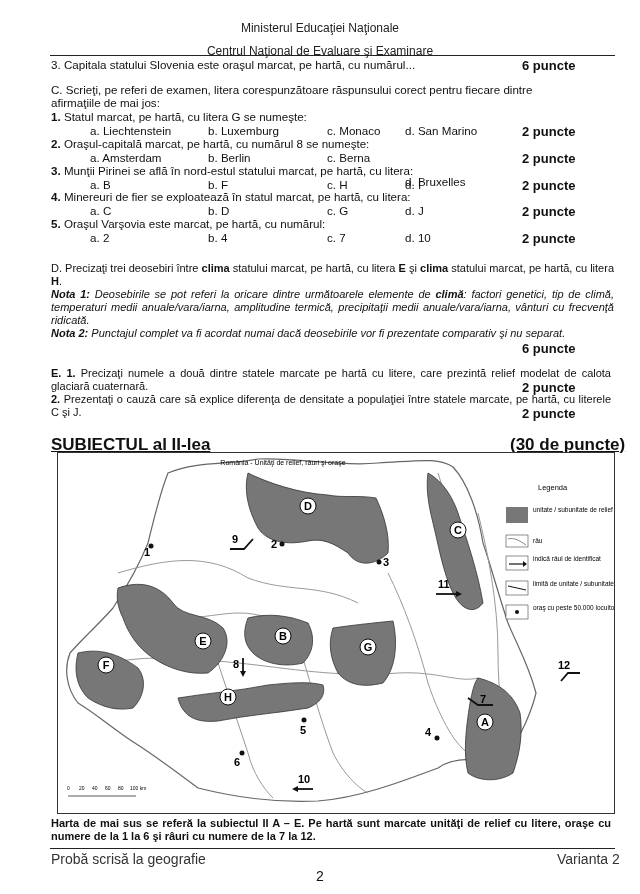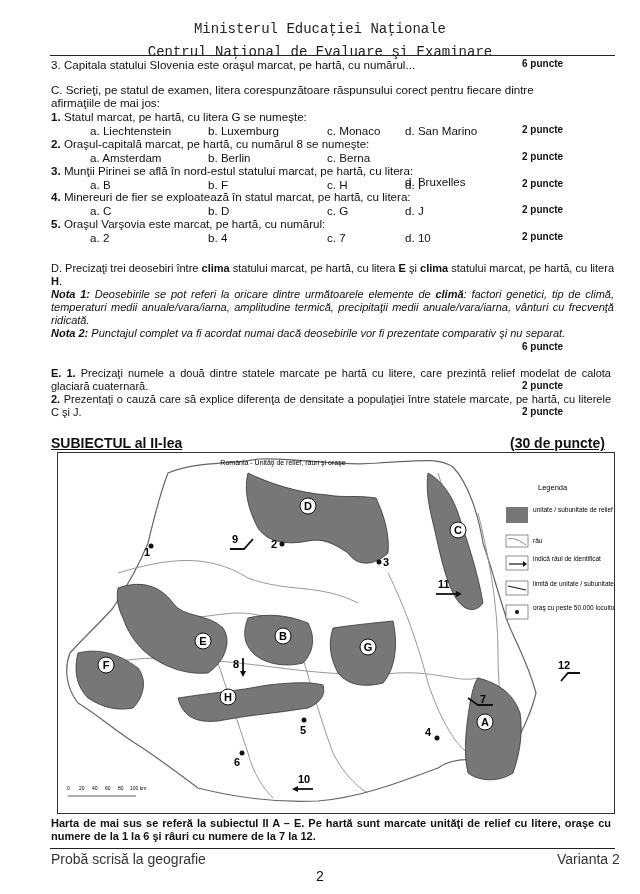--- a/index.html
+++ b/index.html
@@ -1,40 +1,40 @@
 <!DOCTYPE html>
 <html><head>
 <meta charset="utf-8">
 <style>
   html,body{margin:0;padding:0;background:#fff;}
   body{width:640px;height:894px;position:relative;overflow:hidden;font-family:"Liberation Sans",sans-serif;color:#111;}
-  .hdr{position:absolute;left:0;width:640px;text-align:center;font-size:14px;color:#222;font-family:Liberation Mono, monospace;}
+  .hdr{position:absolute;left:0;width:640px;text-align:center;font-size:12px;color:#222;}
   .hdr1{top:21px;}
   .hdr2{top:44px;}
   .rule{position:absolute;left:50px;width:565px;border-top:1px solid #222;}
   .line{position:absolute;left:51px;font-size:11.6px;line-height:13px;white-space:nowrap;}
-  .pts{position:absolute;left:522px;font-size:10px;font-weight:bold;white-space:nowrap;}
+  .pts{position:absolute;left:522px;font-size:13px;font-weight:bold;white-space:nowrap;}
   .opt{position:absolute;font-size:11.6px;white-space:nowrap;}
   b{font-weight:bold;}
   .just{position:absolute;left:51px;width:563px;font-size:11px;line-height:13px;text-align:justify;}
   .map{position:absolute;left:57px;top:452px;width:558px;height:362px;border:1px solid #333;box-sizing:border-box;background:#fff;}
-  .sub2{position:absolute;top:435px;font-size:14px;font-weight:bold;text-decoration:underline;}
+  .sub2{position:absolute;top:435px;font-size:17px;font-weight:bold;text-decoration:underline;}
   .foot{position:absolute;font-size:14px;color:#333;}
 </style>
 </head>
 <body>
 
 <div class="hdr hdr1">Ministerul Educaţiei Naţionale</div>
 <div class="hdr hdr2">Centrul Naţional de Evaluare şi Examinare</div>
 <div class="rule" style="top:55px"></div>
 
 <div class="line" style="top:58px">3. Capitala statului Slovenia este oraşul marcat, pe hartă, cu numărul...</div>
 <div class="pts" style="top:58px">6 puncte</div>
 
-<div class="line" style="top:83px">C. Scrieţi, pe statul de examen, litera corespunzătoare răspunsului corect pentru fiecare dintre</div>
+<div class="line" style="top:83px">C. Scrieţi, pe referi de examen, litera corespunzătoare răspunsului corect pentru fiecare dintre</div>
 <div class="line" style="top:96px">afirmaţiile de mai jos:</div>
 
 <div id="qc">
     <div class="line" style="top: 110px;"><b>1.</b><span> Statul marcat, pe hartă, cu litera G se numeşte:</span></div>
     <div class="opt" style="top: 124px; left: 90px;">a. Liechtenstein</div>
     <div class="opt" style="top: 124px; left: 208px;">b. Luxemburg</div>
     <div class="opt" style="top: 124px; left: 327px;">c. Monaco</div>
     <div class="opt" style="top: 124px; left: 405px;">d. San Marino</div>
     <div class="pts" style="top: 124px;">2 puncte</div>
     <div class="line" style="top: 137px;"><b>2.</b><span> Oraşul-capitală marcat, pe hartă, cu numărul 8 se numeşte:</span></div>

